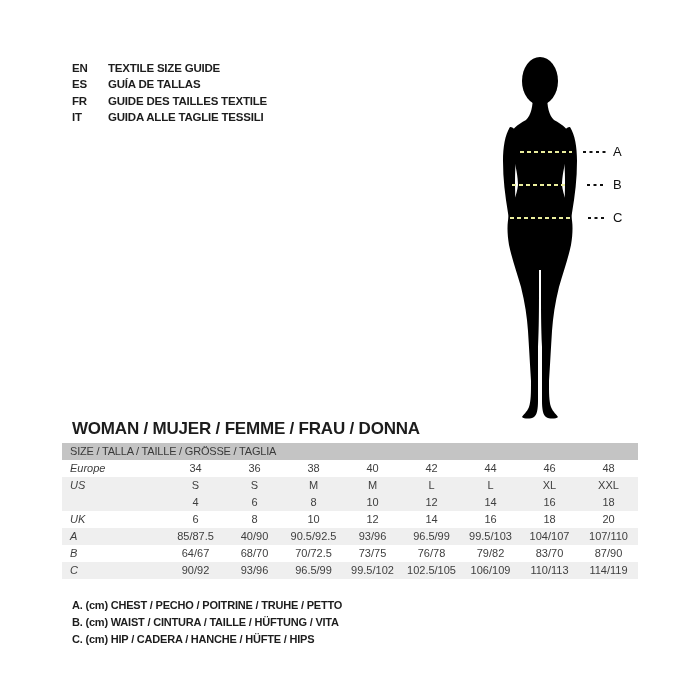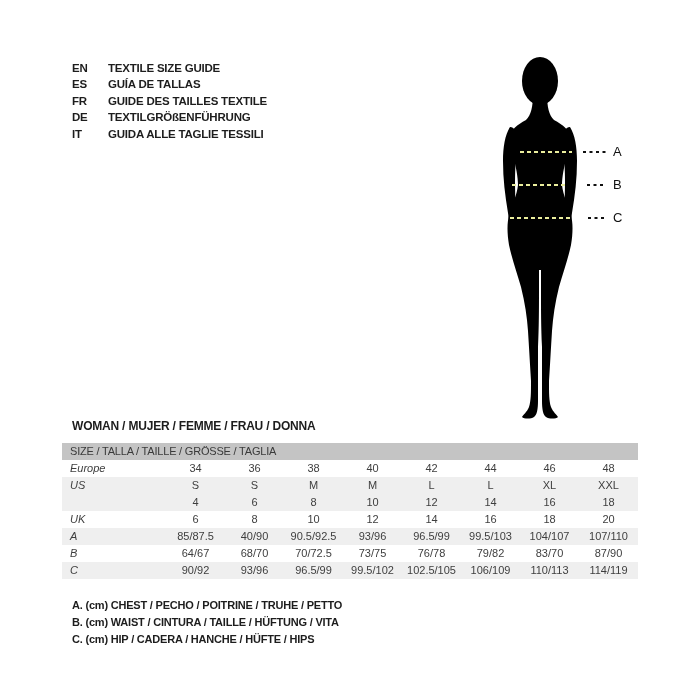--- a/index.html
+++ b/index.html
@@ -9,21 +9,21 @@
   }
   
   .langs{position:absolute;left:72px;top:60px;margin:0;padding:0;list-style:none;}
   .langs li{display:flex;line-height:16.4px;font-size:11.5px;font-weight:bold;letter-spacing:-0.2px;color:#1d1d1d;}
   .langs .code{display:inline-block;width:36px;}
   
   .figure-svg{position:absolute;left:465px;top:55px;width:160px;height:370px;}
   .mlabel{position:absolute;left:613px;width:16px;height:16px;font-size:13px;color:#111;}
   .mlabel.a{top:144px;} .mlabel.b{top:177px;} .mlabel.c{top:210px;}
   
-  .section-title{position:absolute;left:72px;top:419px;font-size:12px;font-weight:bold;letter-spacing:-0.2px;color:#1d1d1d;text-align:right;}
+  .section-title{position:absolute;left:72px;top:419px;font-size:17px;font-weight:bold;letter-spacing:-0.2px;color:#1d1d1d;text-align:right;}
   
   .size-table{position:absolute;left:62px;top:443px;width:576px;font-size:11px;color:#3e3e3e;}
   .thead{height:17px;line-height:17px;background:#c4c4c4;color:#3a3a3a;padding-left:8px;letter-spacing:-0.2px;box-sizing:border-box;}
   .trow{display:flex;height:17px;line-height:17px;background:#ffffff;}
   .trow.stripe{background:#efefef;}
   .cell{width:59px;text-align:center;box-sizing:border-box;}
   .cell.rowlabel{width:104px;text-align:left;padding-left:8px;font-style:italic;}
   
   .legend{position:absolute;left:72px;top:597px;}
   .legend-line{font-size:11px;font-weight:bold;letter-spacing:-0.2px;line-height:17px;color:#1d1d1d;}
@@ -38,24 +38,20 @@
         <span class="code">EN</span>
         <span>TEXTILE SIZE GUIDE</span>
       </li>
       <li>
         <span class="code">ES</span>
         <span>GUÍA DE TALLAS</span>
       </li>
       <li>
         <span class="code">FR</span>
         <span>GUIDE DES TAILLES TEXTILE</span>
-      </li>
-      <li>
-        <span class="code">DE</span>
-        <span>TEXTILGRÖßENFÜHRUNG</span>
       </li>
       <li>
         <span class="code">IT</span>
         <span>GUIDA ALLE TAGLIE TESSILI</span>
       </li>
     </ul>
 
   <svg class="figure-svg" viewBox="0 0 160 370" xmlns="http://www.w3.org/2000/svg">
 
     <ellipse cx="75" cy="26" rx="18" ry="24" fill="#000"></ellipse>

